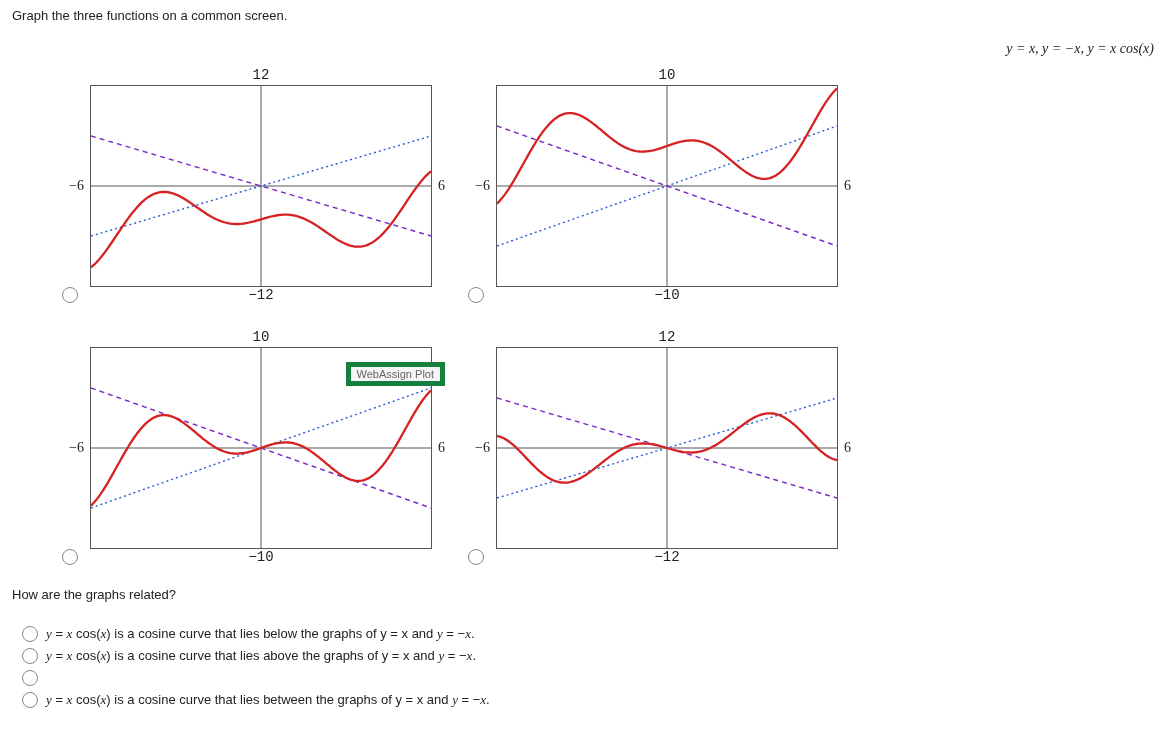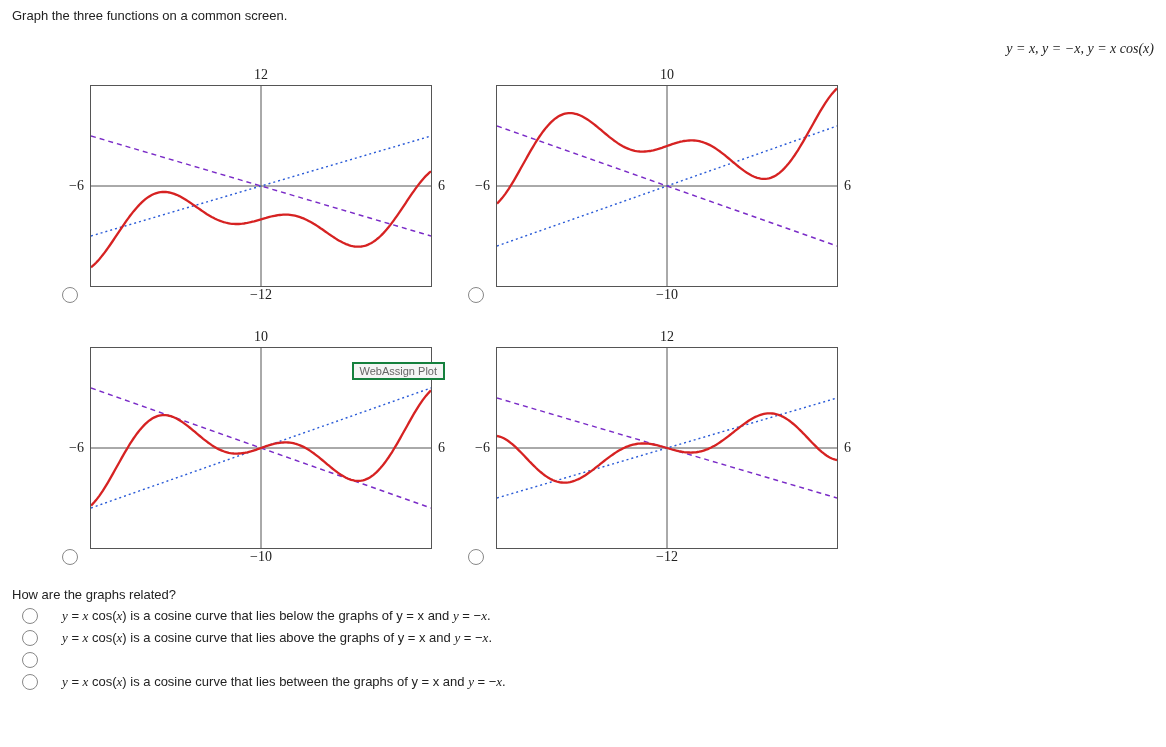--- a/index.html
+++ b/index.html
@@ -27,21 +27,21 @@
   }
   .radio {
     width: 14px; height:14px;
     border:1px solid #888;
     border-radius:50%;
     background:#fff;
     margin-bottom: 2px;
   }
   .plot-wrap { display:flex; flex-direction:column; align-items:center; }
   .plot-top-label, .plot-bottom-label {
-    font-family: Liberation Serif, serif;
+    font-family: Liberation Mono, monospace;
     font-size: 14px;
     height: 18px;
   }
   .plot-box {
     position: relative;
     width: 340px;
     height: 200px;
     border: 1px solid #555;
     background: #fff;
   }
@@ -52,29 +52,29 @@
     transform: translateY(-50%);
     font-family: 'Times New Roman', serif;
     font-size: 14px;
   }
   .x-label-left { left:-22px; }
   .x-label-right { right:-14px; }
   .tooltip {
     position:absolute;
     top: 14px; right: -14px;
     background:#f5f5f5;
-    border:2px solid #15803d;
+    border:5px solid #15803d;
     padding: 1px 6px;
     font-size: 11px;
     color:#666;
   }
-  .q2 { margin-top: 20px; margin-bottom:6px; }
+  .q2 { margin-top: 20px; margin-bottom:24px; }
   .answers { margin-left: 10px; }
   .answer-row {
-    display:flex; align-items:center; gap:24px;
+    display:flex; align-items:center; gap:8px;
     margin: 6px 0;
   }
   .answer-row .radio { margin-bottom:0; }
   .ans-text { font-family: Arial; }
   .ans-text .mi { font-style: italic; font-family:'Times New Roman', serif; }
 </style>
 </head>
 <body>
 
 <div class="prompt">Graph the three functions on a common screen.</div>

